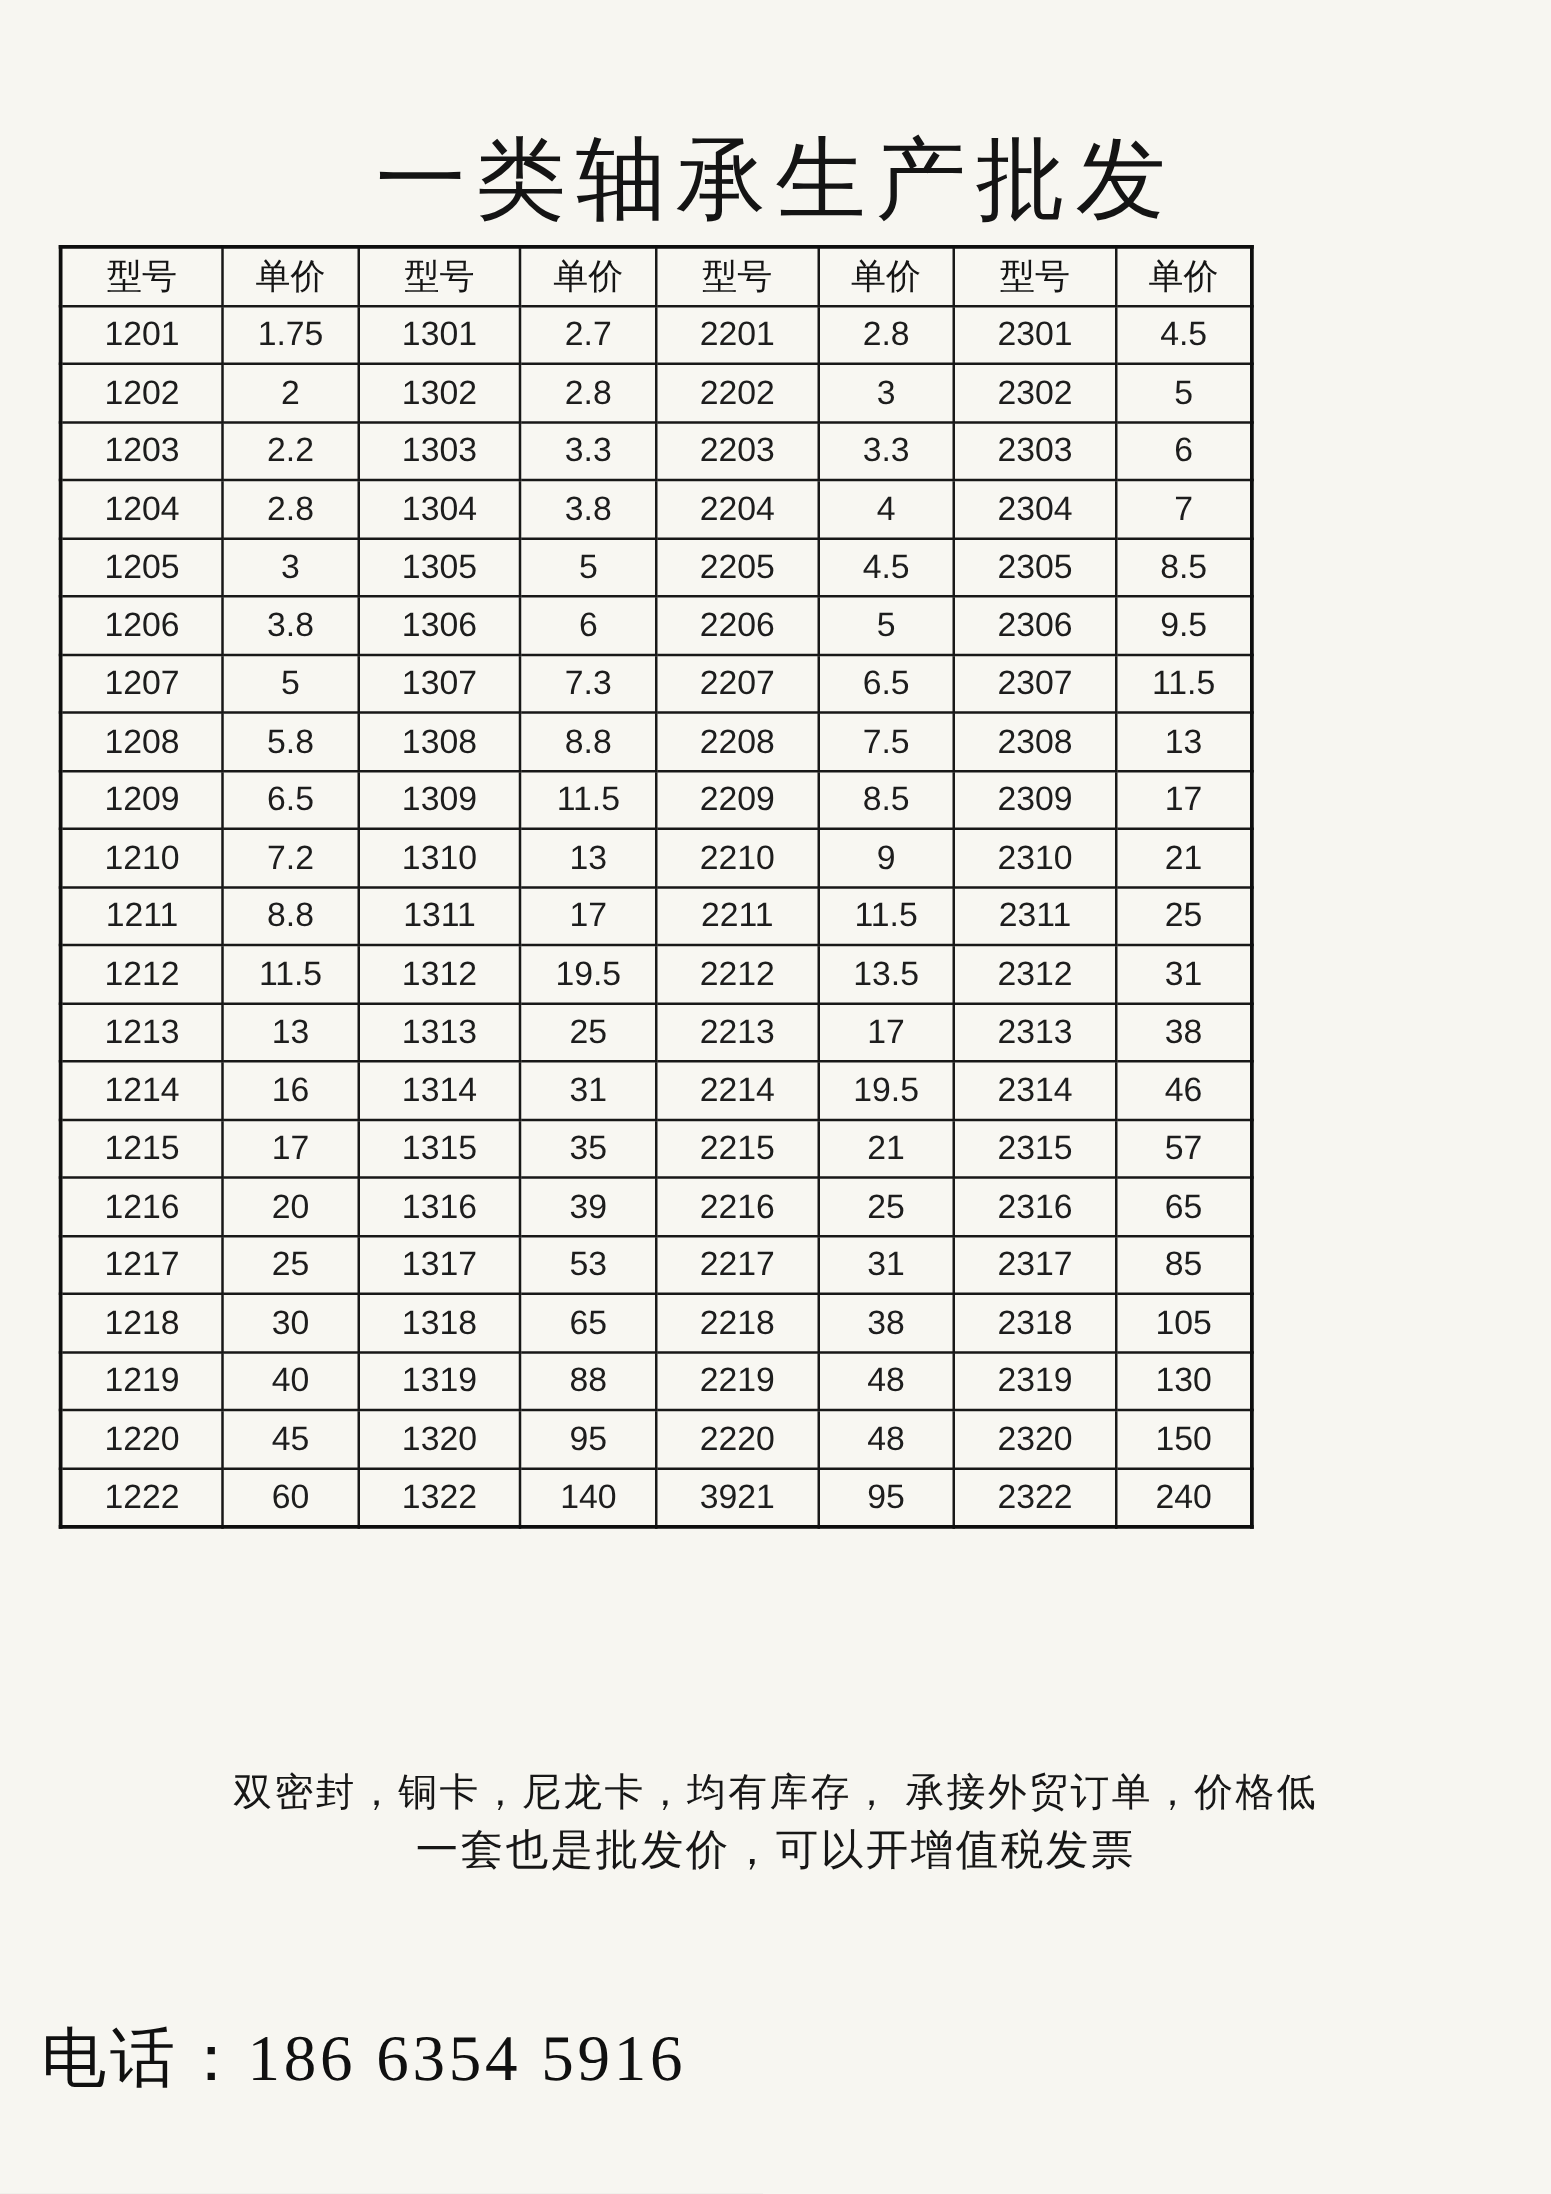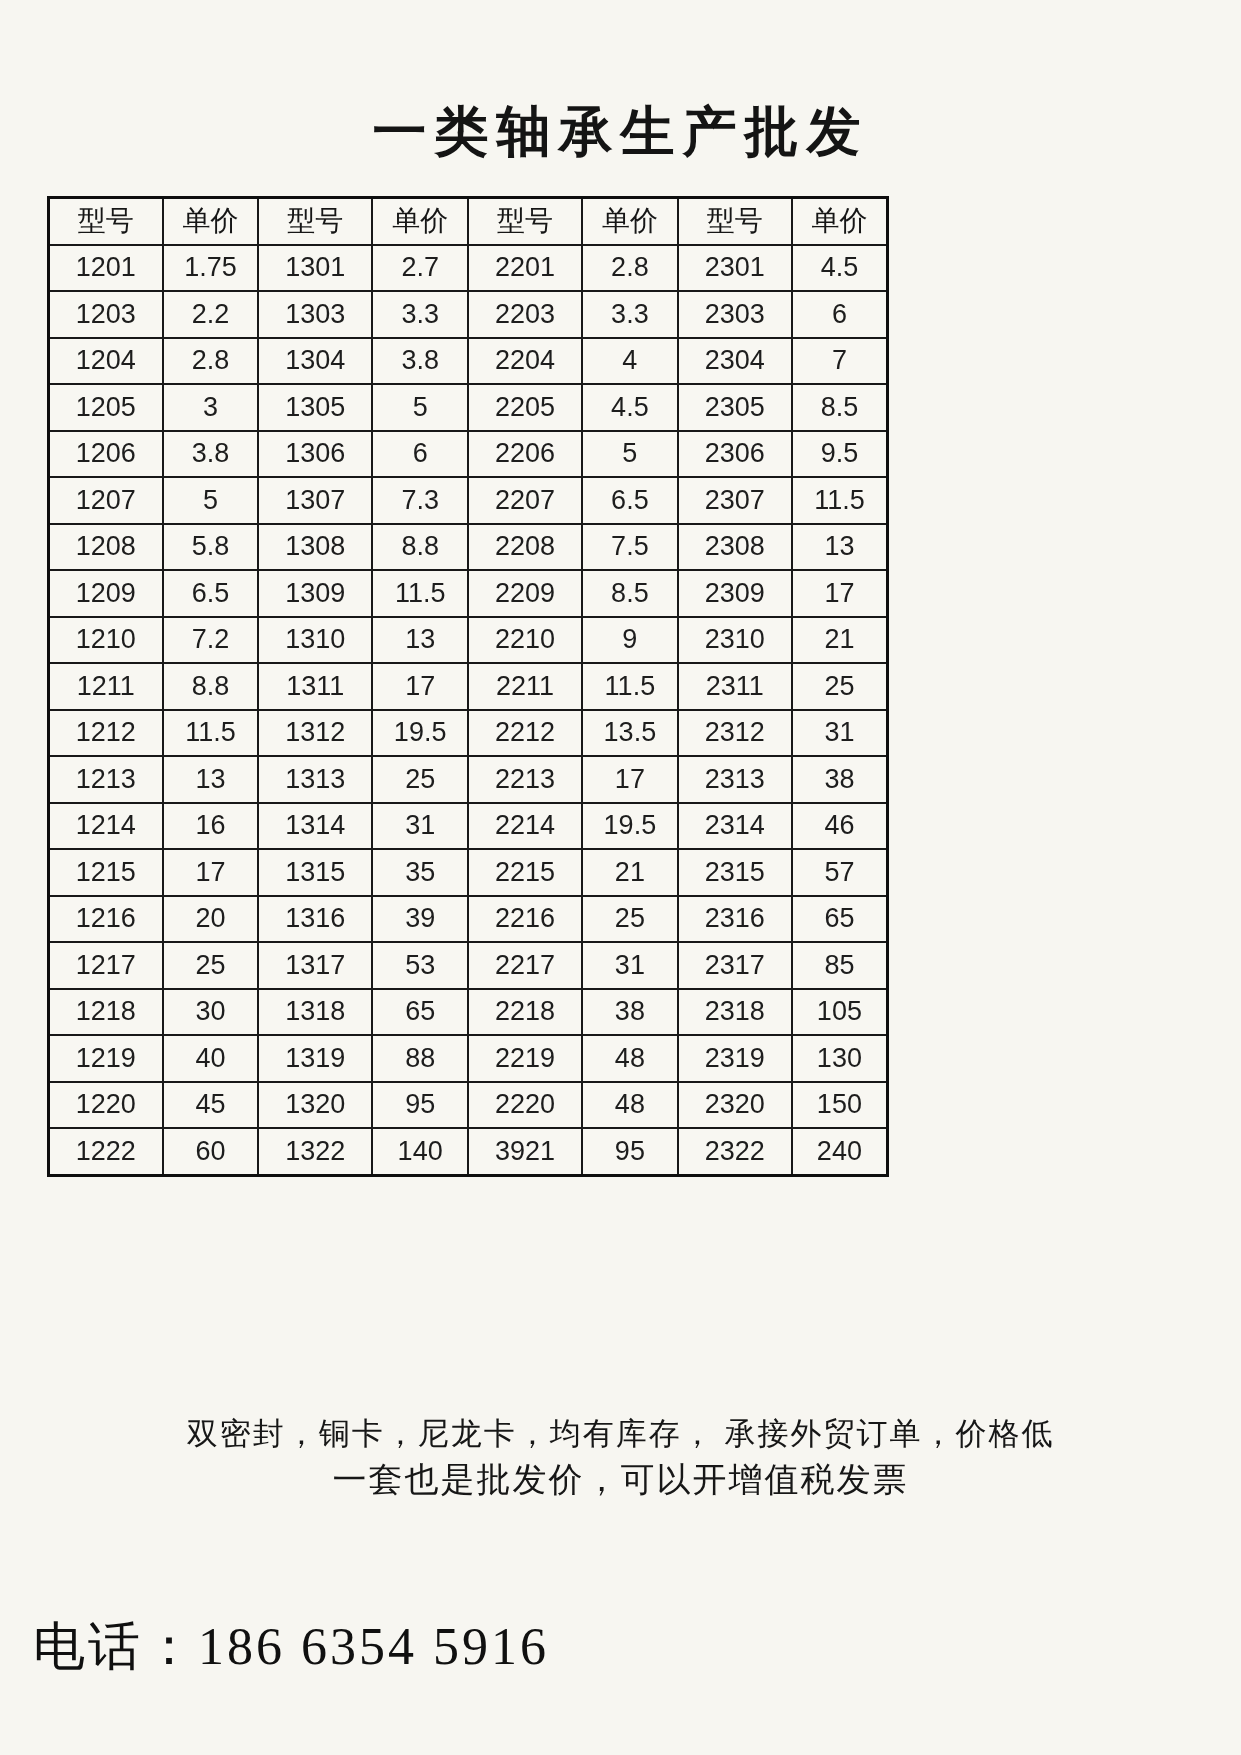--- a/index.html
+++ b/index.html
@@ -17,31 +17,31 @@
     overflow: hidden;
     color: #1b1b1b;
   }
   .doc-title {
     position: absolute;
     top: 96px;
     left: 0;
     width: 100%;
     text-align: center;
     font-family: "Liberation Serif", "DejaVu Serif", serif;
-    font-weight: 700;
-    font-size: 54px;
+    font-weight: 400;
+    font-size: 72px;
     letter-spacing: 8px;
     color: #141414;
     margin: 0;
   }
   table.price-table {
     position: absolute;
     left: 47px;
     top: 196px;
-    width: 842px;
+    width: 956px;
     border-collapse: collapse;
     table-layout: fixed;
     border: 3px solid #0e0e0e;
     background: #f8f7f2;
   }
   .price-table th,
   .price-table td {
     border: 2px solid #181818;
     height: 44.5px;
     text-align: center;
@@ -129,20 +129,30 @@
           <td>1201</td>
           <td>1.75</td>
           <td>1301</td>
           <td>2.7</td>
           <td>2201</td>
           <td>2.8</td>
           <td>2301</td>
           <td>4.5</td>
         </tr>
         <tr>
+          <td>1202</td>
+          <td>2</td>
+          <td>1302</td>
+          <td>2.8</td>
+          <td>2202</td>
+          <td>3</td>
+          <td>2302</td>
+          <td>5</td>
+        </tr>
+        <tr>
           <td>1203</td>
           <td>2.2</td>
           <td>1303</td>
           <td>3.3</td>
           <td>2203</td>
           <td>3.3</td>
           <td>2303</td>
           <td>6</td>
         </tr>
         <tr>

